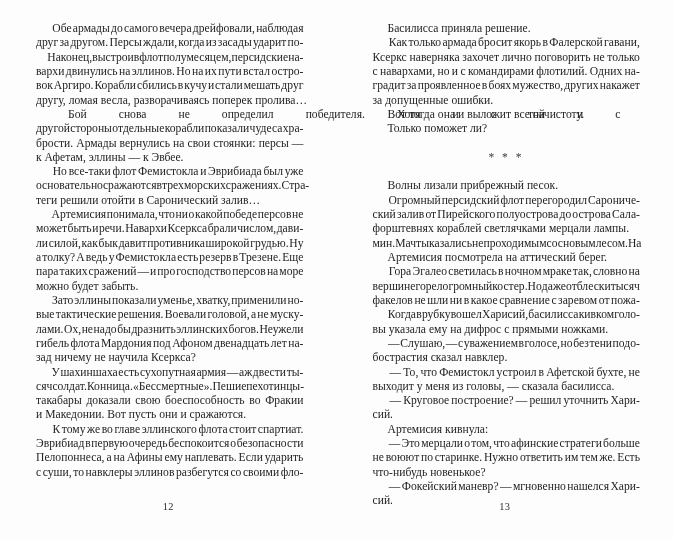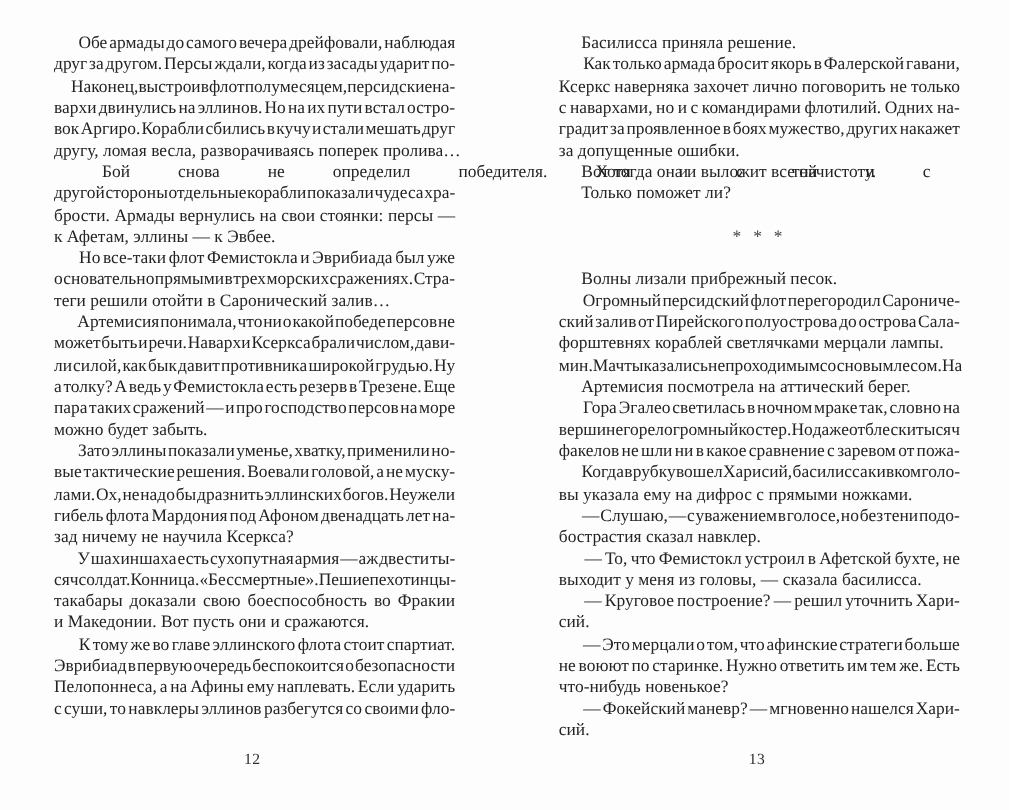--- a/index.html
+++ b/index.html
@@ -188,21 +188,21 @@
           <span>все-таки</span>
           <span>флот</span>
           <span>Фемистокла</span>
           <span>и</span>
           <span>Эврибиада</span>
           <span>был</span>
           <span>уже</span>
         </span>
         <span class="ln j">
           <span>основательно</span>
-          <span>прямыми</span>
+          <span>сражаются</span>
           <span>в</span>
           <span>трех</span>
           <span>морских</span>
           <span>сражениях.</span>
           <span>Стра-</span>
         </span>
         <span class="ln">теги решили отойти в Саронический залив…</span>
         <span class="ln j indent" style="text-indent: 0px;">
           <span style="display: inline-block; width: 15px;"></span>
           <span>Артемисия</span>
@@ -541,20 +541,21 @@
           <span style="display: inline-block; width: 15px;"></span>
           <span>—</span>
           <span>Круговое</span>
           <span>построение?</span>
           <span>—</span>
           <span>решил</span>
           <span>уточнить</span>
           <span>Хари-</span>
         </span>
         <span class="ln">сий.</span>
+        <span class="ln indent">Артемисия кивнула:</span>
         <span class="ln j indent" style="text-indent: 0px;">
           <span style="display: inline-block; width: 15px;"></span>
           <span>—</span>
           <span>Это</span>
           <span>мерцали</span>
           <span>о</span>
           <span>том,</span>
           <span>что</span>
           <span>афинские</span>
           <span>стратеги</span>

